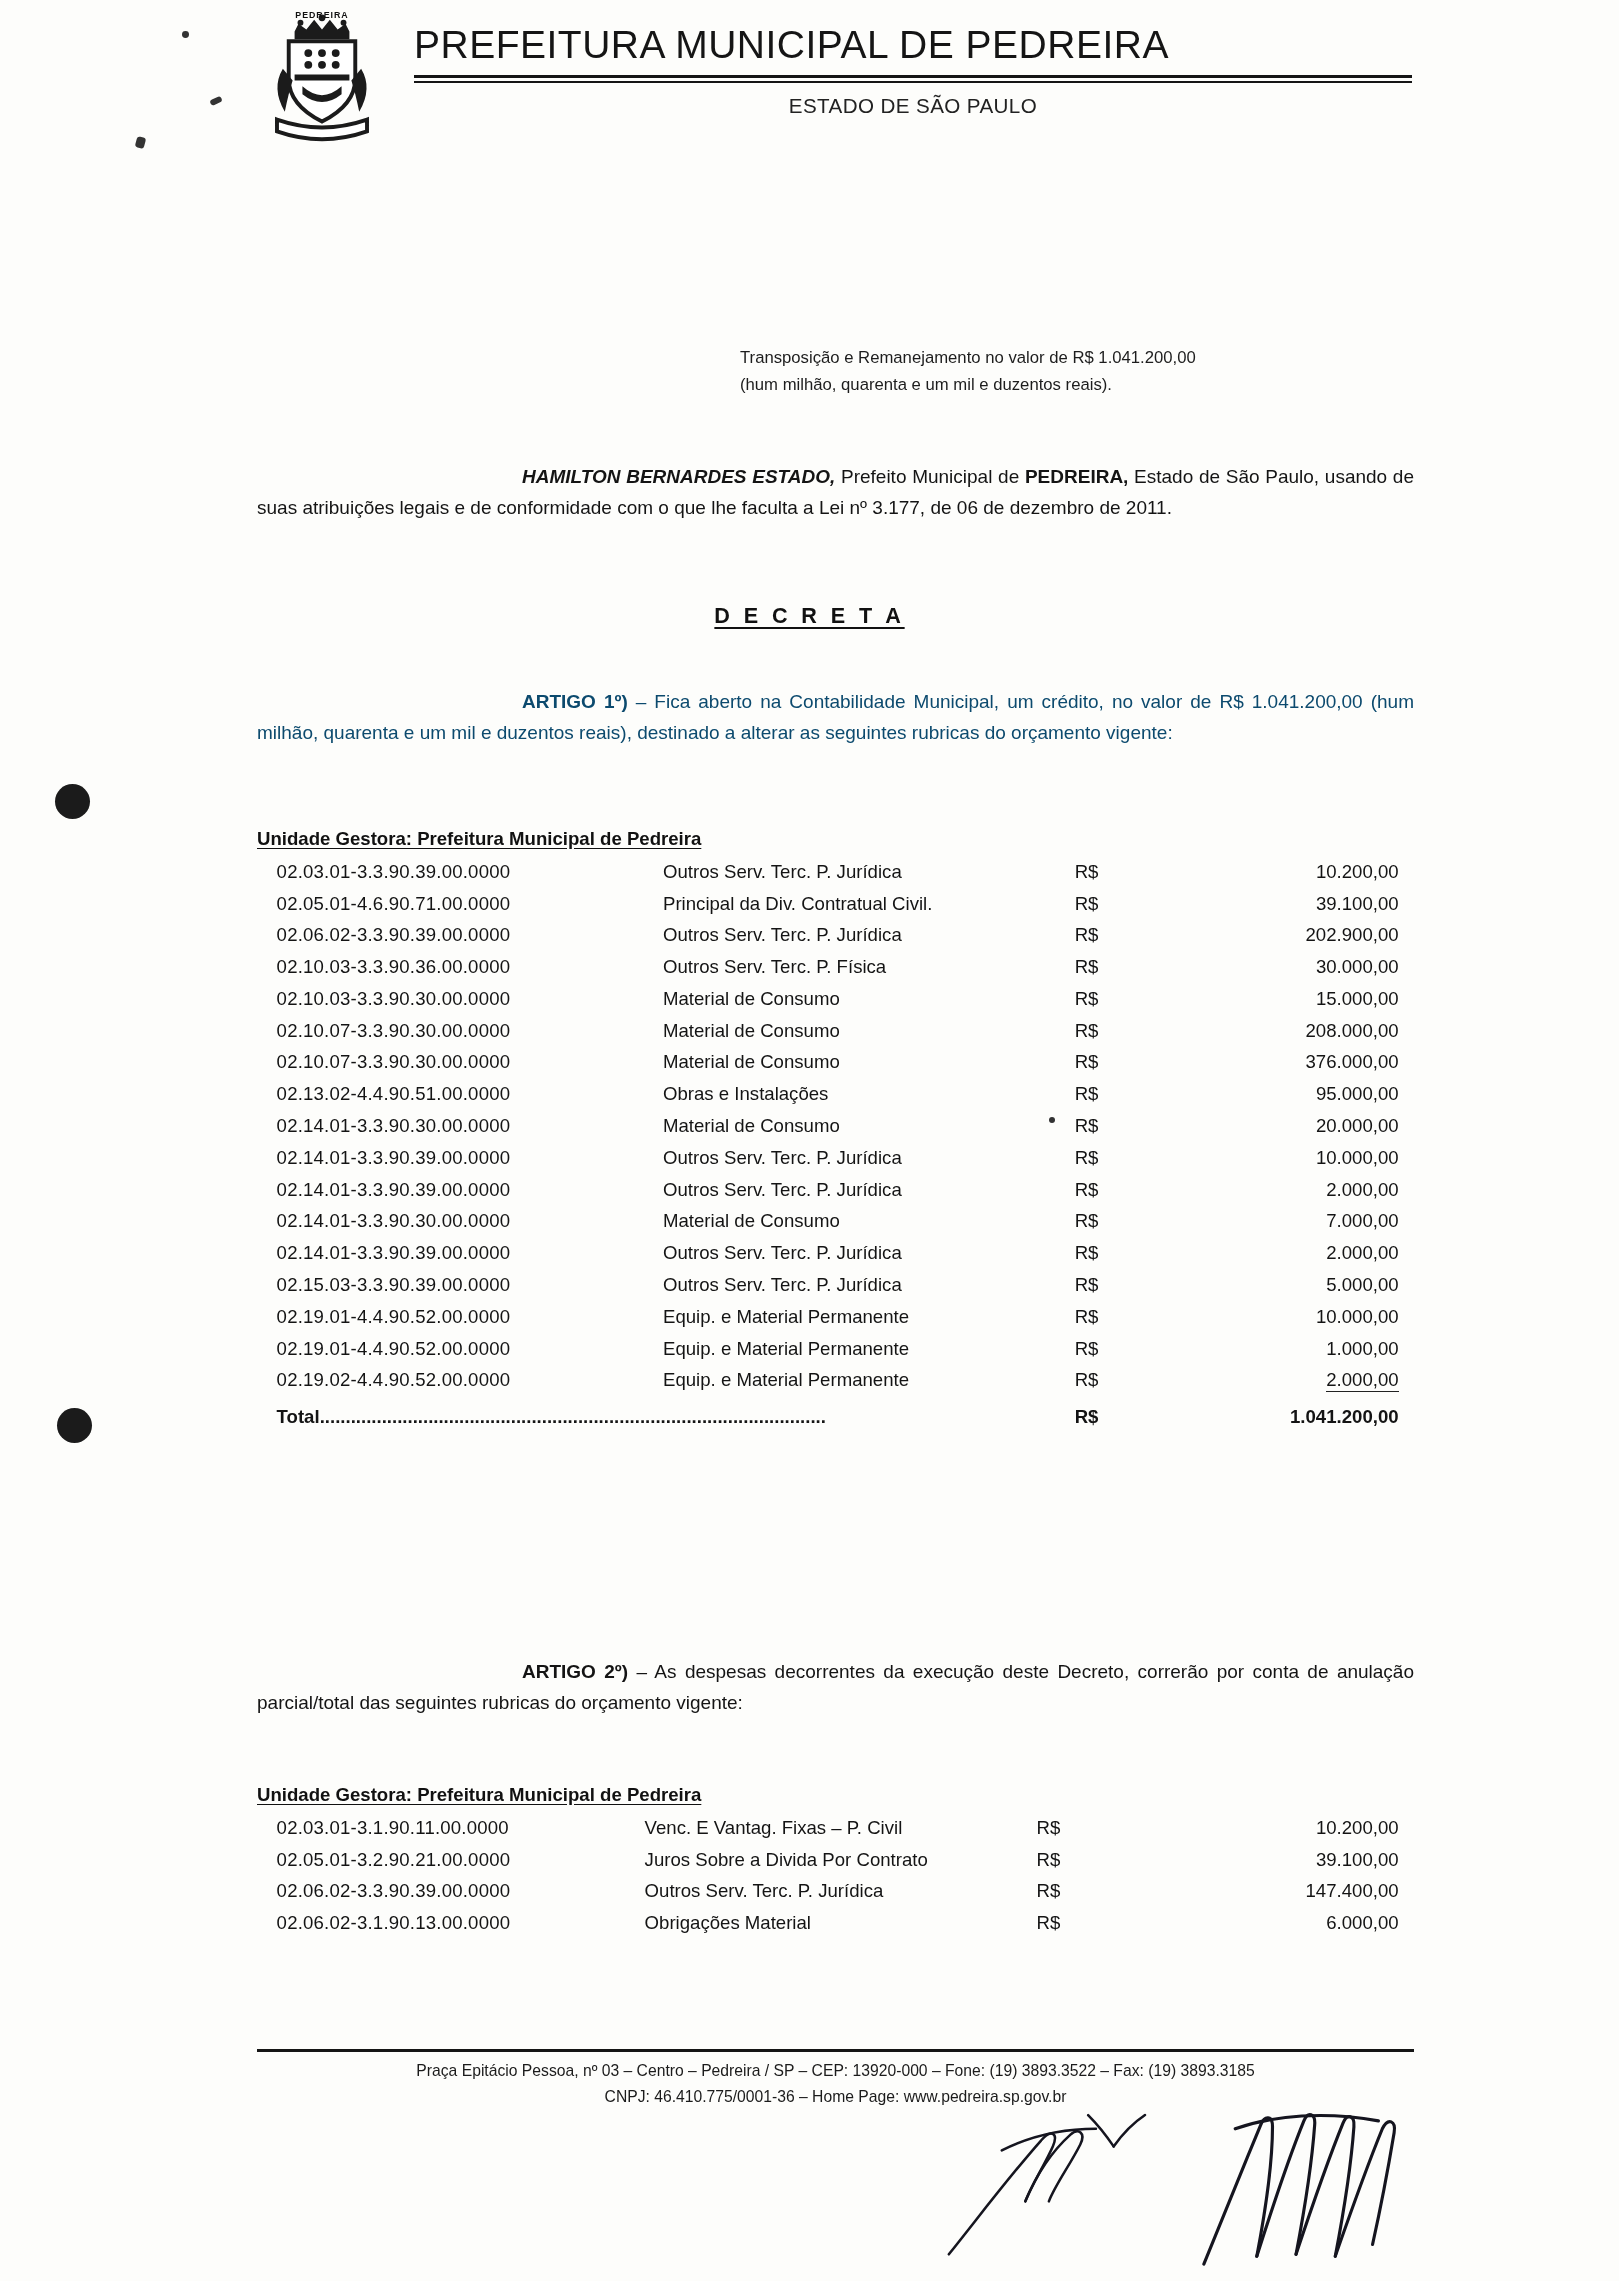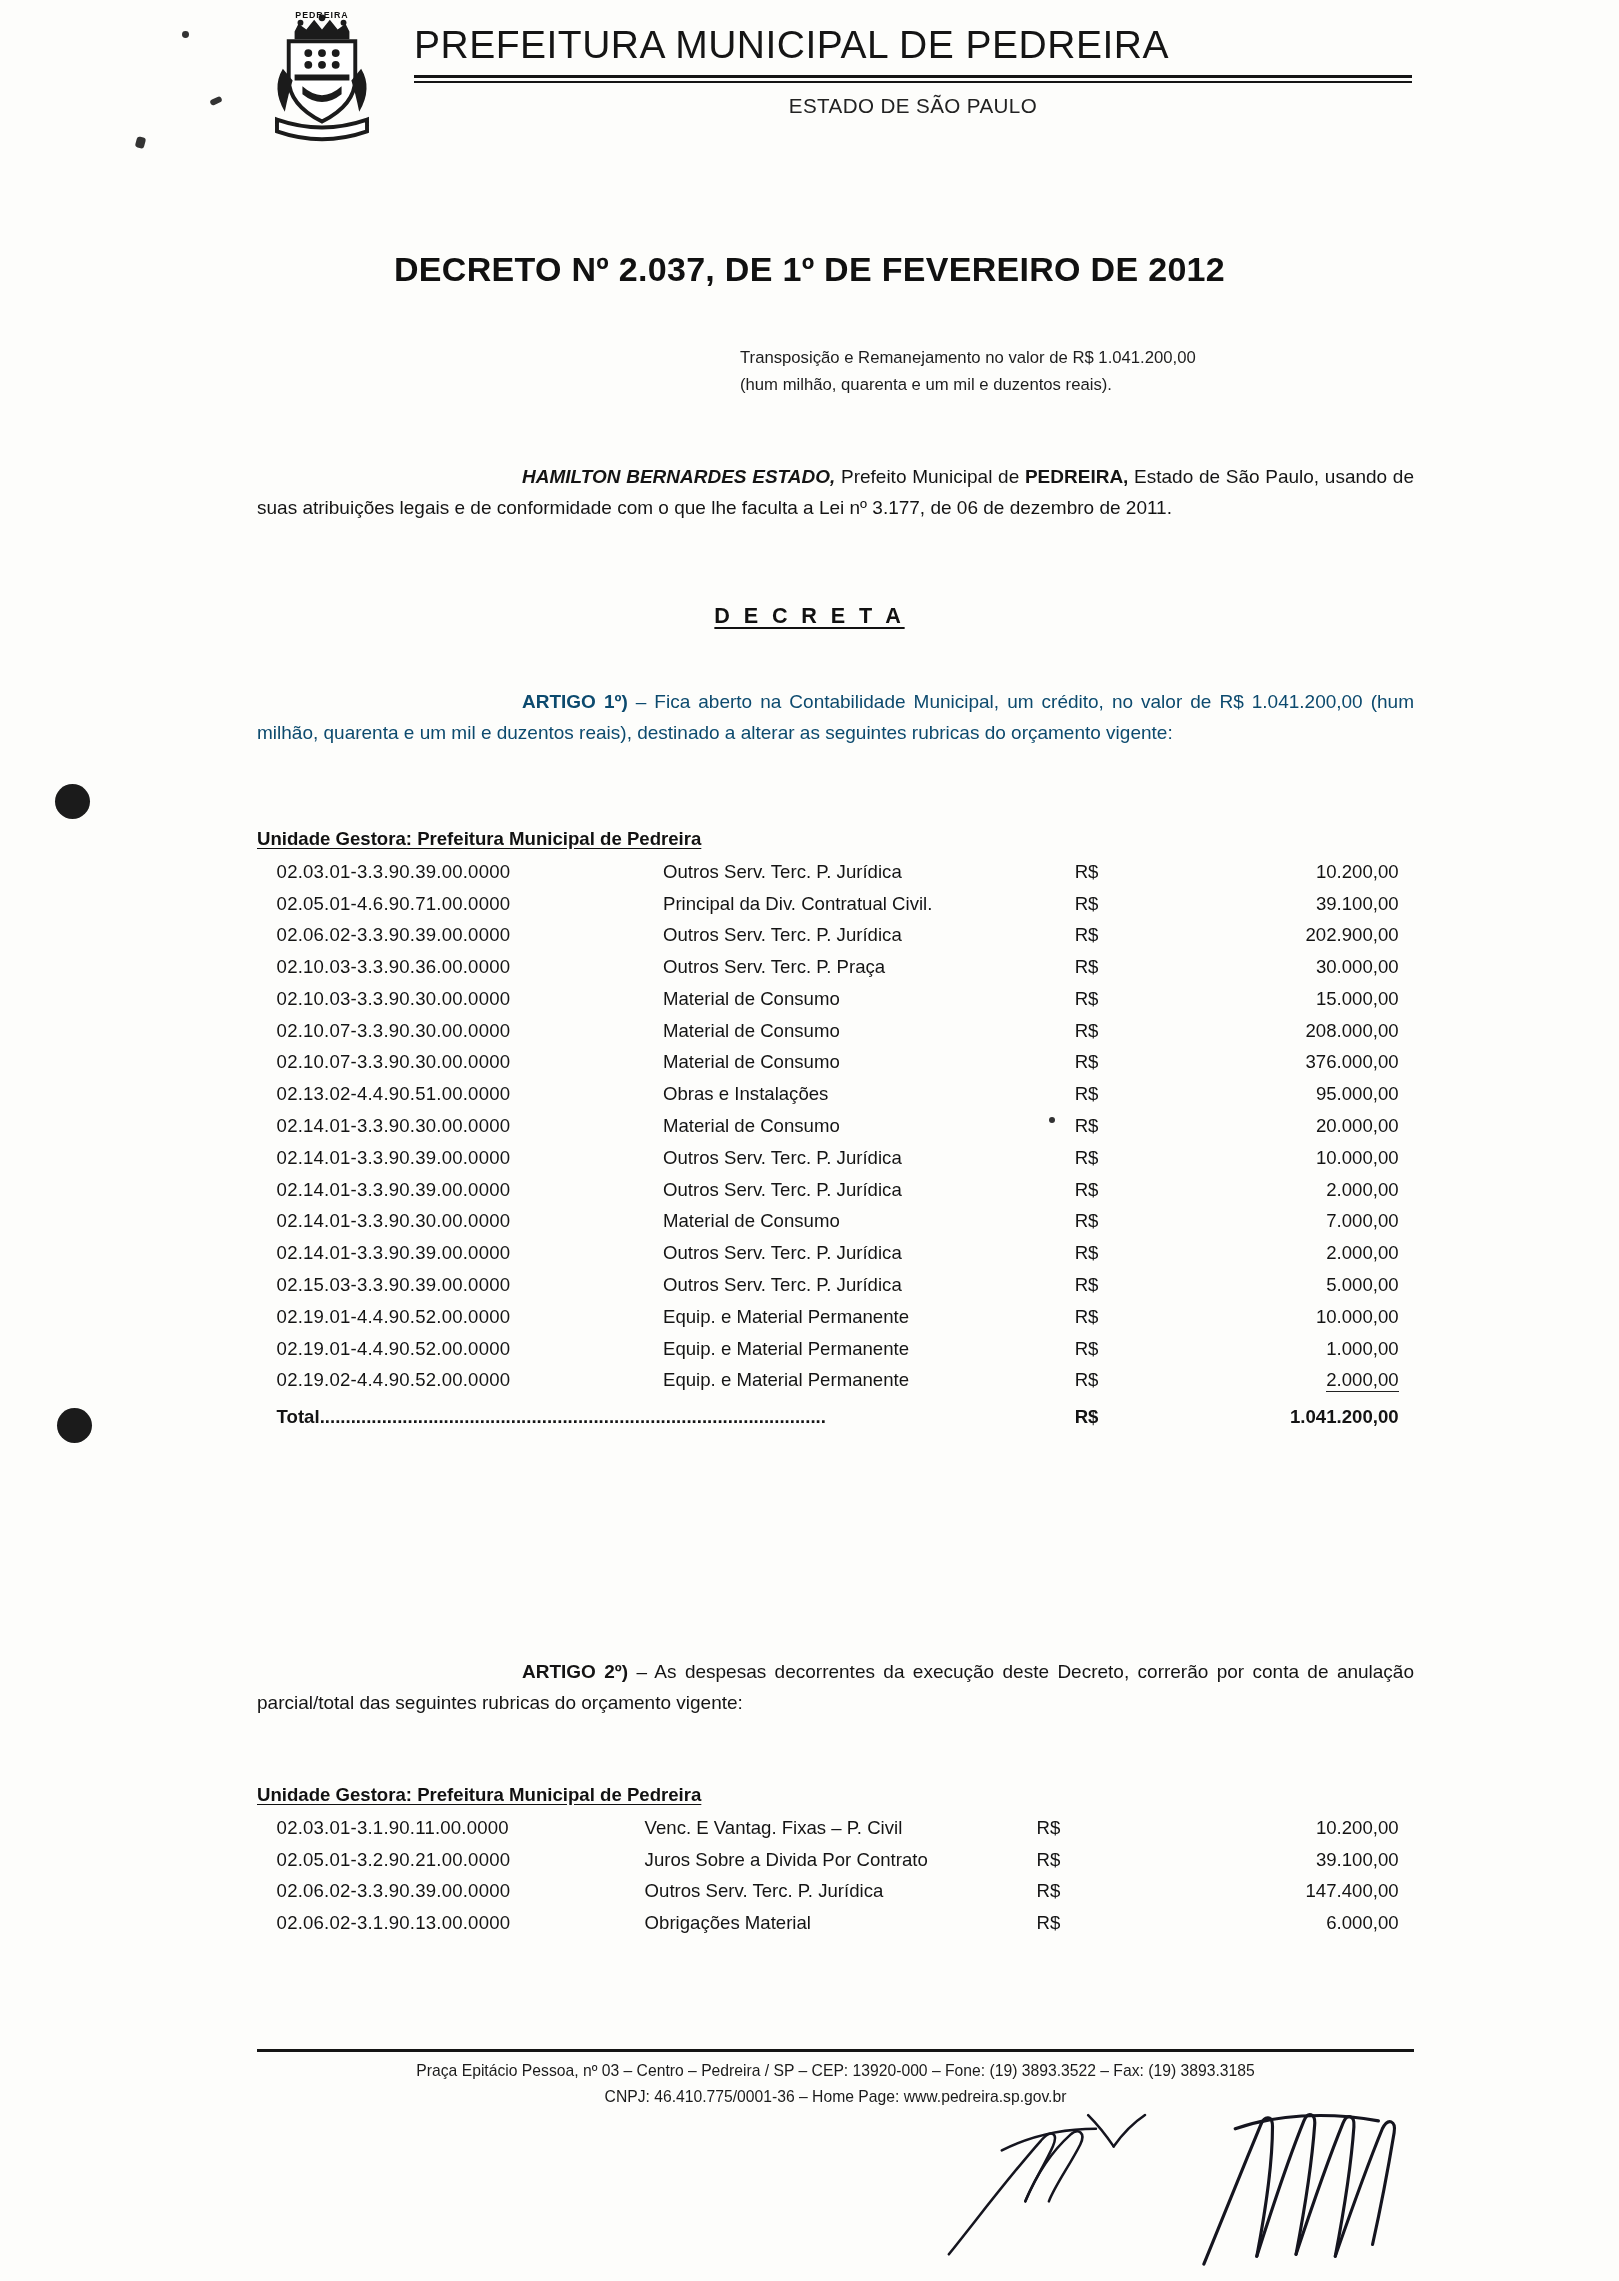--- a/index.html
+++ b/index.html
@@ -283,21 +283,20 @@
 
   <div class="header">
     <div class="header-title">PREFEITURA MUNICIPAL DE PEDREIRA</div>
     <div class="header-rules">
       <div class="rule-thick"></div>
       <div class="rule-thin"></div>
     </div>
     <div class="header-sub">ESTADO DE SÃO PAULO</div>
   </div>
 
-  <div class="decree-title">DECRETO Nº 2.037, DE 1º DE FEVEREIRO DE 2012</div>
 
   <div class="summary">
     <div>Transposição e Remanejamento no valor de R$ 1.041.200,00</div>
     <div>(hum milhão, quarenta e um mil e duzentos reais).</div>
   </div>
 
   <div class="preamble">
     <span class="indent-big"></span><span class="bolditalic">HAMILTON BERNARDES ESTADO,</span><span> Prefeito Municipal de </span><span class="bold">PEDREIRA,</span>
     <span>Estado de São Paulo, usando de suas atribuições legais e de conformidade com o que lhe faculta a Lei nº 3.177, de 06 de dezembro de 2011.</span>
   </div>
@@ -325,21 +324,21 @@
             <td class="val"><span>39.100,00</span></td>
           </tr>
           <tr>
             <td class="code">02.06.02-3.3.90.39.00.0000</td>
             <td class="desc">Outros Serv. Terc. P. Jurídica</td>
             <td class="cur">R$</td>
             <td class="val"><span>202.900,00</span></td>
           </tr>
           <tr>
             <td class="code">02.10.03-3.3.90.36.00.0000</td>
-            <td class="desc">Outros Serv. Terc. P. Praça</td>
+            <td class="desc">Outros Serv. Terc. P. Física</td>
             <td class="cur">R$</td>
             <td class="val"><span>30.000,00</span></td>
           </tr>
           <tr>
             <td class="code">02.10.03-3.3.90.30.00.0000</td>
             <td class="desc">Material de Consumo</td>
             <td class="cur">R$</td>
             <td class="val"><span>15.000,00</span></td>
           </tr>
           <tr>

